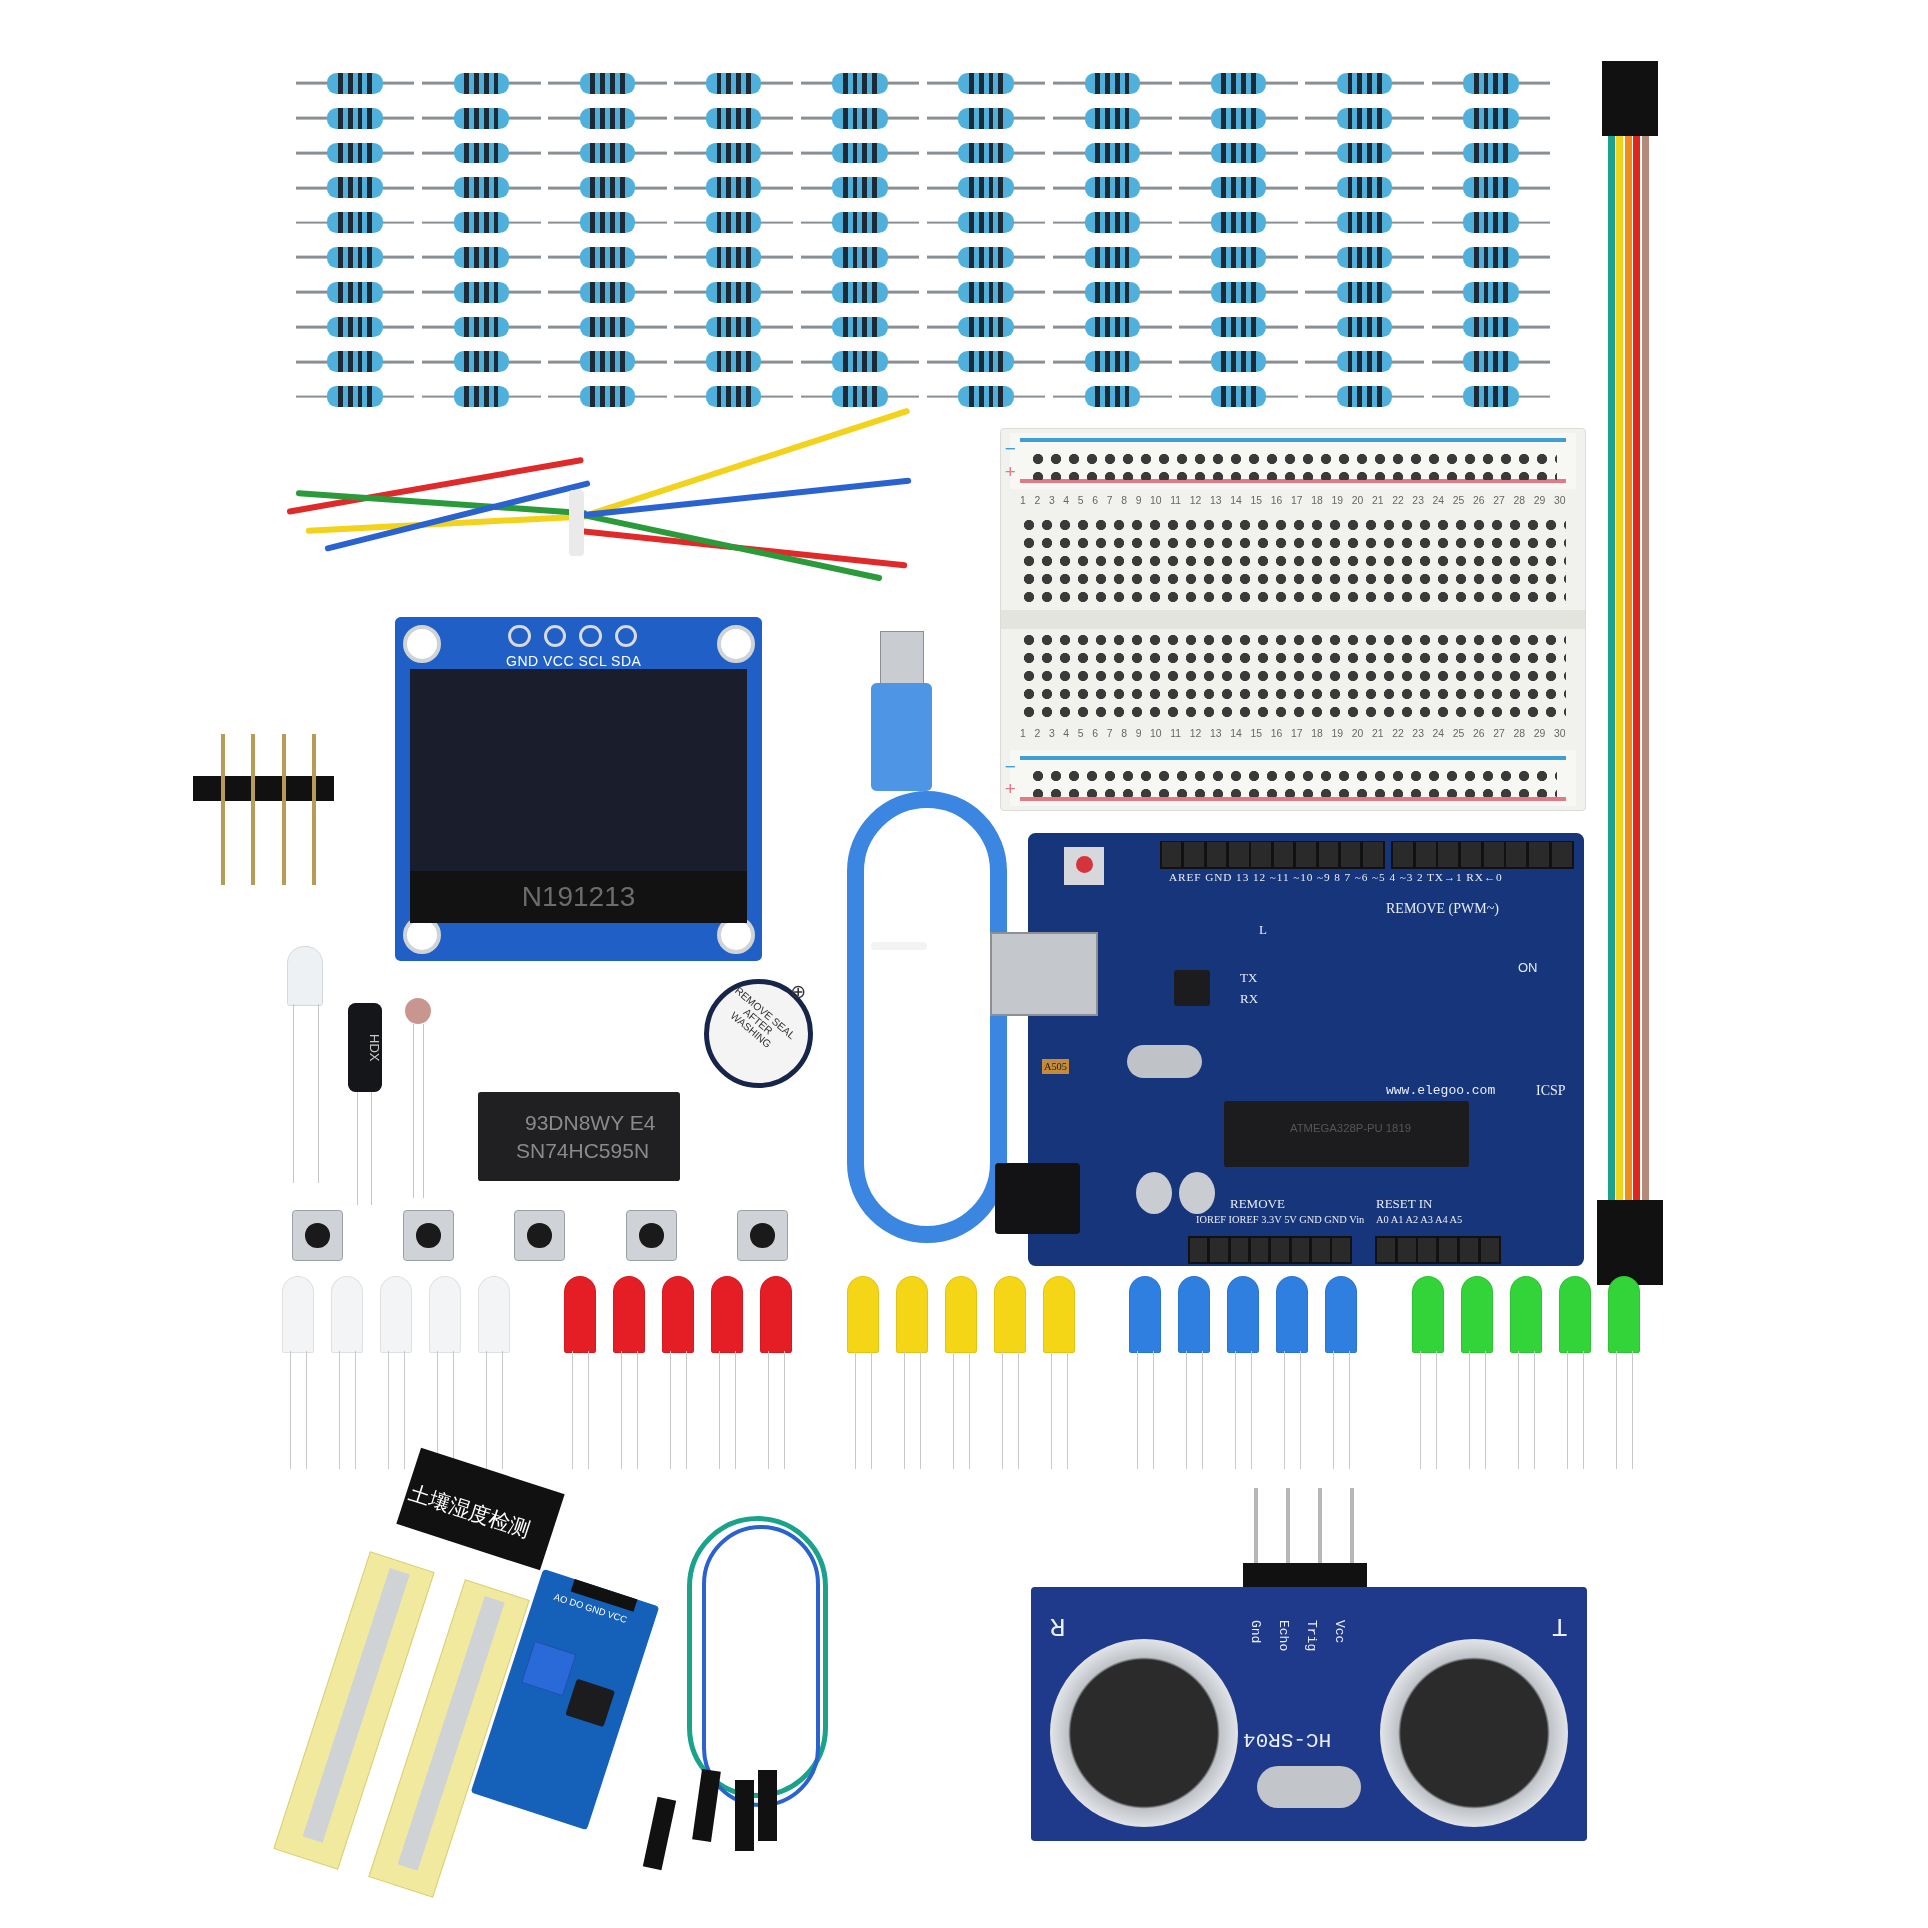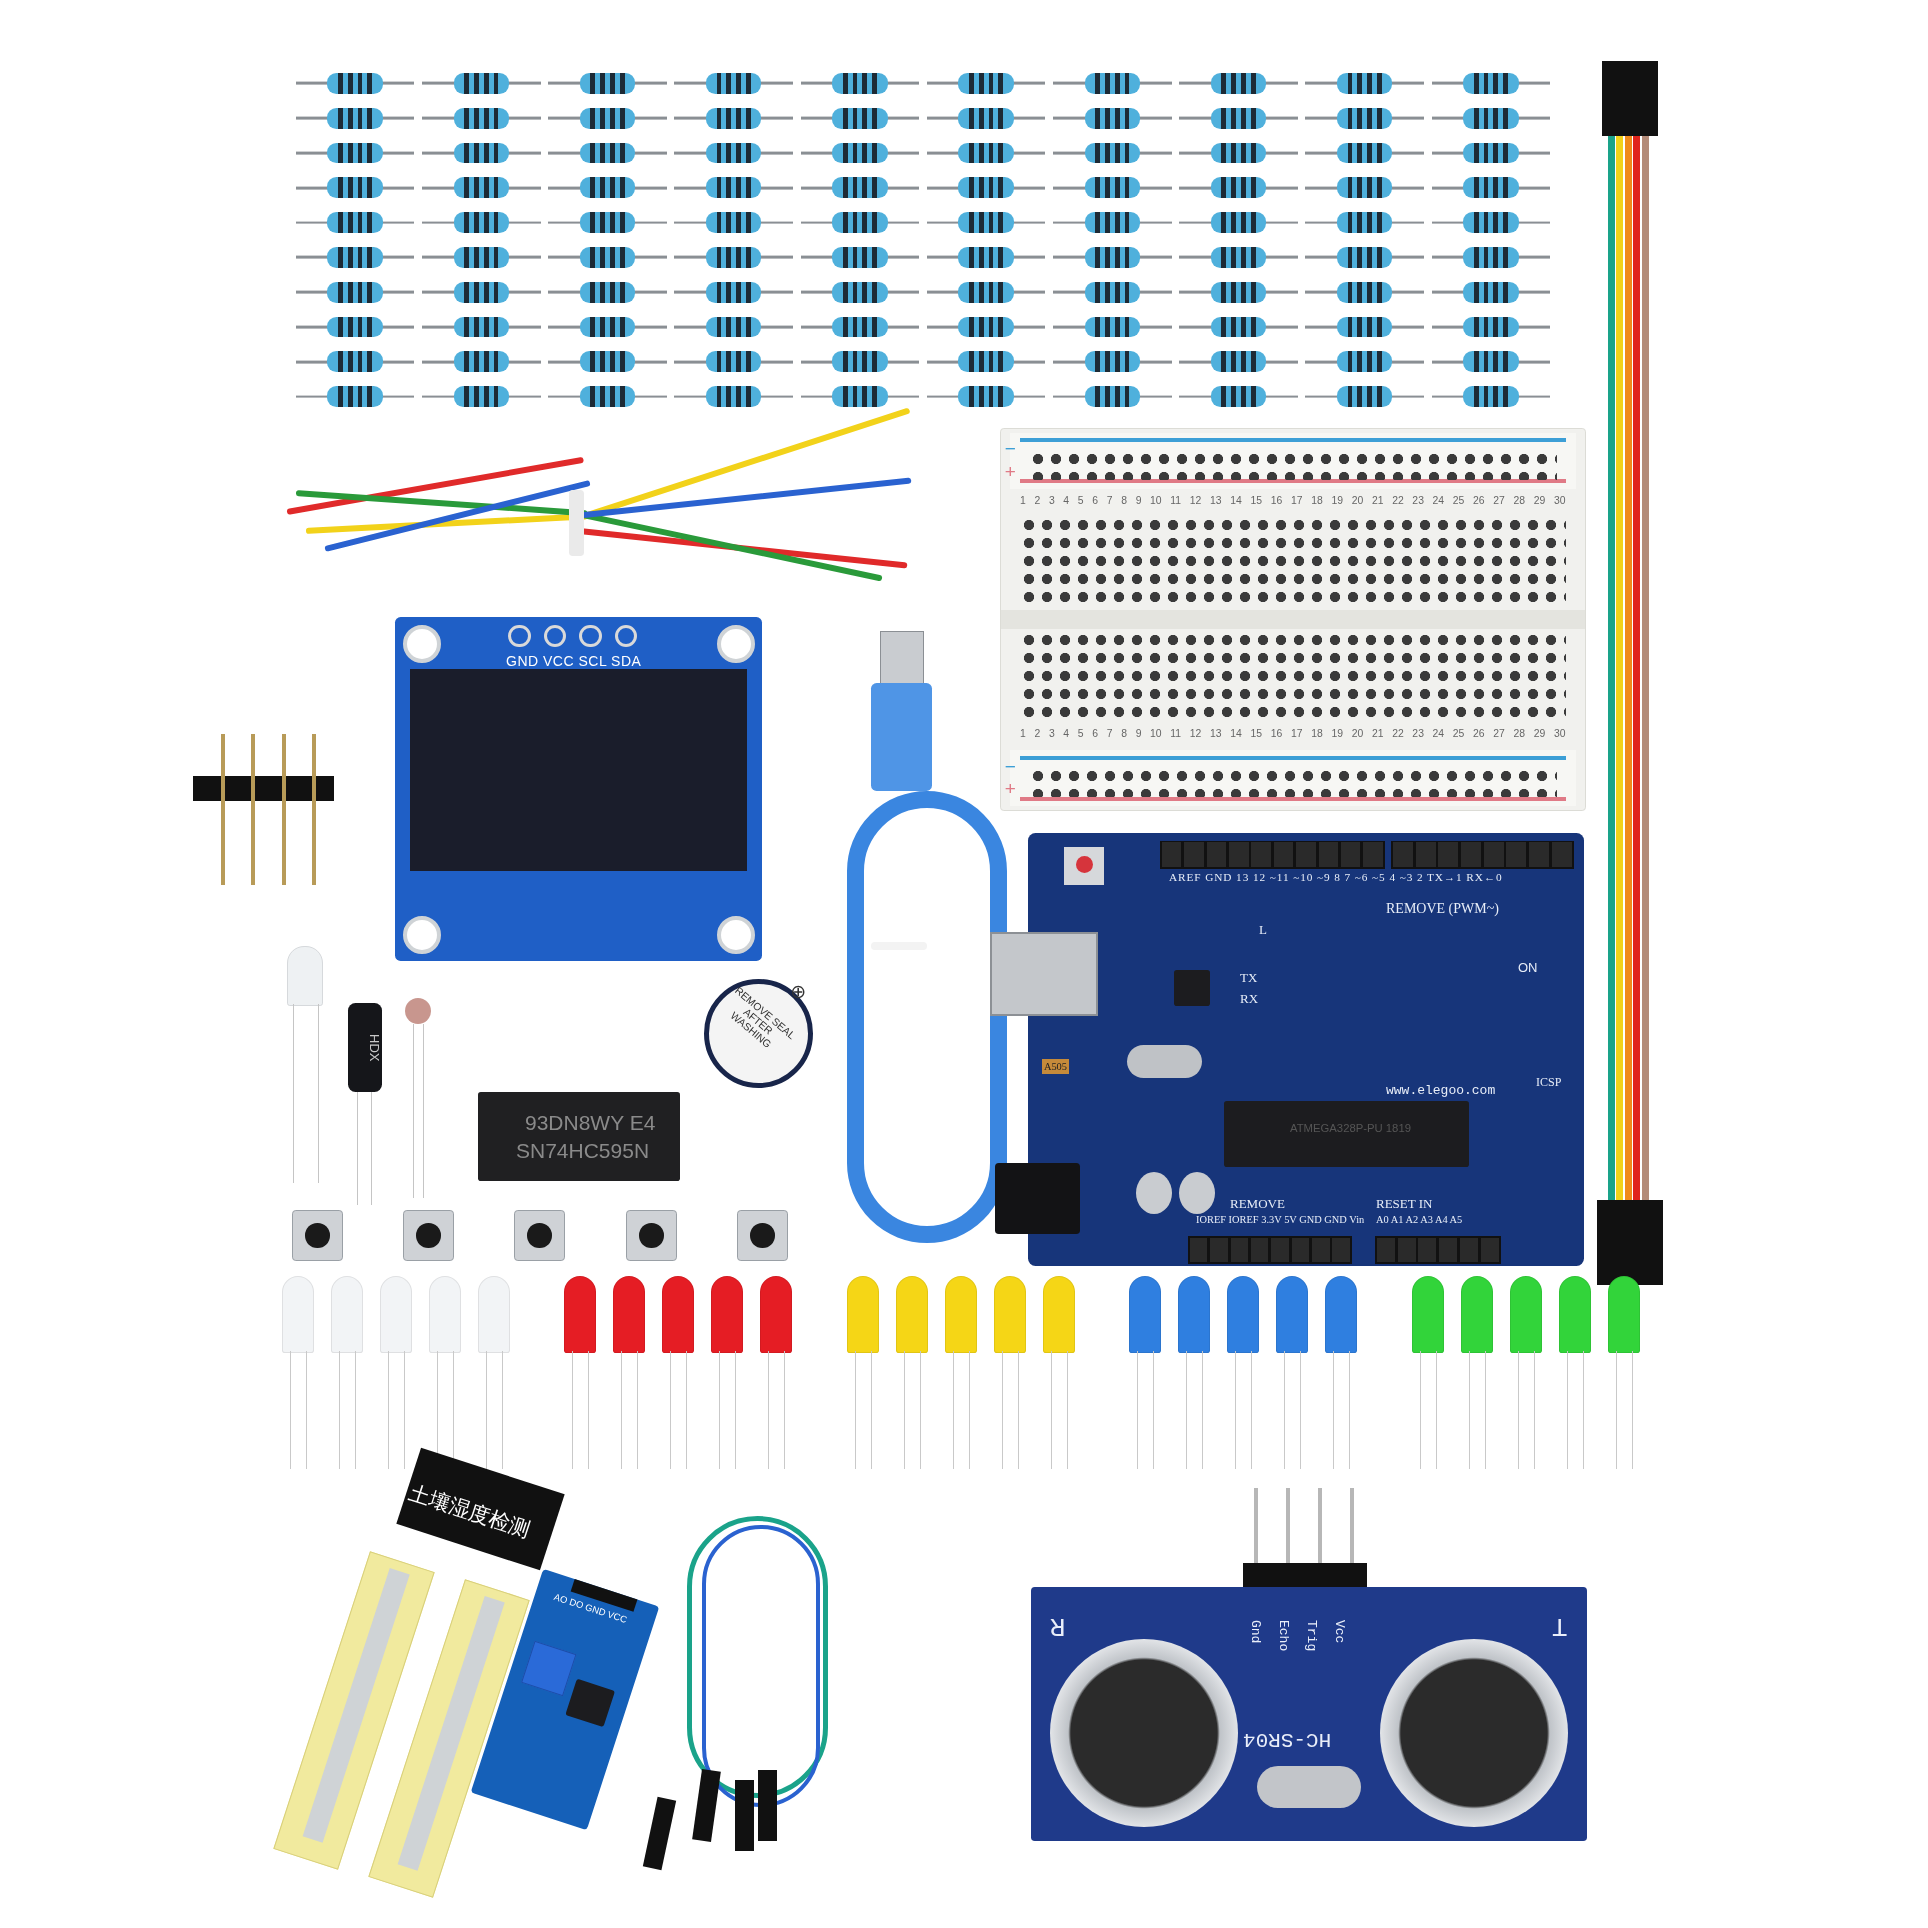--- a/index.html
+++ b/index.html
@@ -985,20 +985,21 @@
   <div class="hole" style="left:7.5px;bottom:7.5px;"></div>
   <div class="hole" style="right:7.5px;bottom:7.5px;"></div>
   <div class="pins">
       <span></span>
       <span></span>
       <span></span>
       <span></span>
     </div>
   <div class="pinlabels">GND VCC SCL SDA</div>
   <div class="screen"></div>
+  <div class="flex">N191213</div>
 </div>
 
 <div class="abs" style="left:819px;top:631px;width:217px;height:621px;">
   <div style="position:absolute;left:61px;top:0;width:42px;height:56px;background:#c9ccd0;border:1.9px solid #8b8f94;"></div>
   <div style="position:absolute;left:52px;top:52px;width:61px;height:108px;background:#4f95e6;border-radius:5.6px;"></div>
   <div style="position:absolute;left:28px;top:160px;width:160px;height:452px;border:17px solid #3a86e0;border-radius:80px;box-sizing:border-box;"></div>
   <div style="position:absolute;left:52px;top:311px;width:56px;height:7.5px;background:#f3f3f3;border-radius:3.8px;"></div>
 </div>
 
 <div class="abs bb">
@@ -1156,21 +1157,21 @@
       <div style="margin:9.4px auto;width:17px;height:17px;border-radius:50%;background:#d6343c;"></div>
     </div>
   <div class="ard-txt" style="left:231px;top:89px;">L</div>
   <div class="ard-txt" style="left:212px;top:137px;">TX</div>
   <div class="ard-txt" style="left:212px;top:158px;">RX</div>
   <div class="ard-txt" style="left:490px;top:127px;font-family:'Liberation Sans',sans-serif;">ON</div>
   <div class="chip" style="left:146px;top:137px;width:36px;height:36px;"></div>
   <div style="position:absolute;left:99px;top:212px;width:75px;height:33px;border-radius:17px;background:#bfc2c6;"></div>
   <div class="ard-txt" style="left:14px;top:226px;font-size:10.4px;background:#c58a3a;color:#222;padding:1.9px;">A505</div>
   <div class="ard-txt" style="left:358px;top:250px;font-family:'Liberation Mono',monospace;">www.elegoo.com</div>
-  <div class="ard-txt" style="left:508px;top:242px;font-size:12px;">ICSP</div>
+  <div class="ard-txt" style="left:508px;top:250px;font-size:14px;">ICSP</div>
   <div class="chip" style="left:196px;top:268px;width:245px;height:66px;">
     <div style="position:absolute;left:66px;top:21px;color:#555;font-size:11.3px;">ATMEGA328P-PU 1819</div>
   </div>
   <div style="position:absolute;left:-33px;top:330px;width:85px;height:71px;background:#131315;border-radius:3.8px;"></div>
   <div style="position:absolute;left:108px;top:339px;width:36px;height:42px;border-radius:50%;background:#c9ccd0;"></div>
   <div style="position:absolute;left:151px;top:339px;width:36px;height:42px;border-radius:50%;background:#c9ccd0;"></div>
   <div class="ard-txt" style="left:202px;top:363px;">REMOVE</div>
   <div class="ard-txt" style="left:348px;top:363px;">RESET IN</div>
   <div class="ard-txt" style="left:168px;top:381px;font-size:10.4px;">IOREF IOREF 3.3V 5V GND GND Vin</div>
   <div class="ard-txt" style="left:348px;top:381px;font-size:10.4px;">A0 A1 A2 A3 A4 A5</div>

